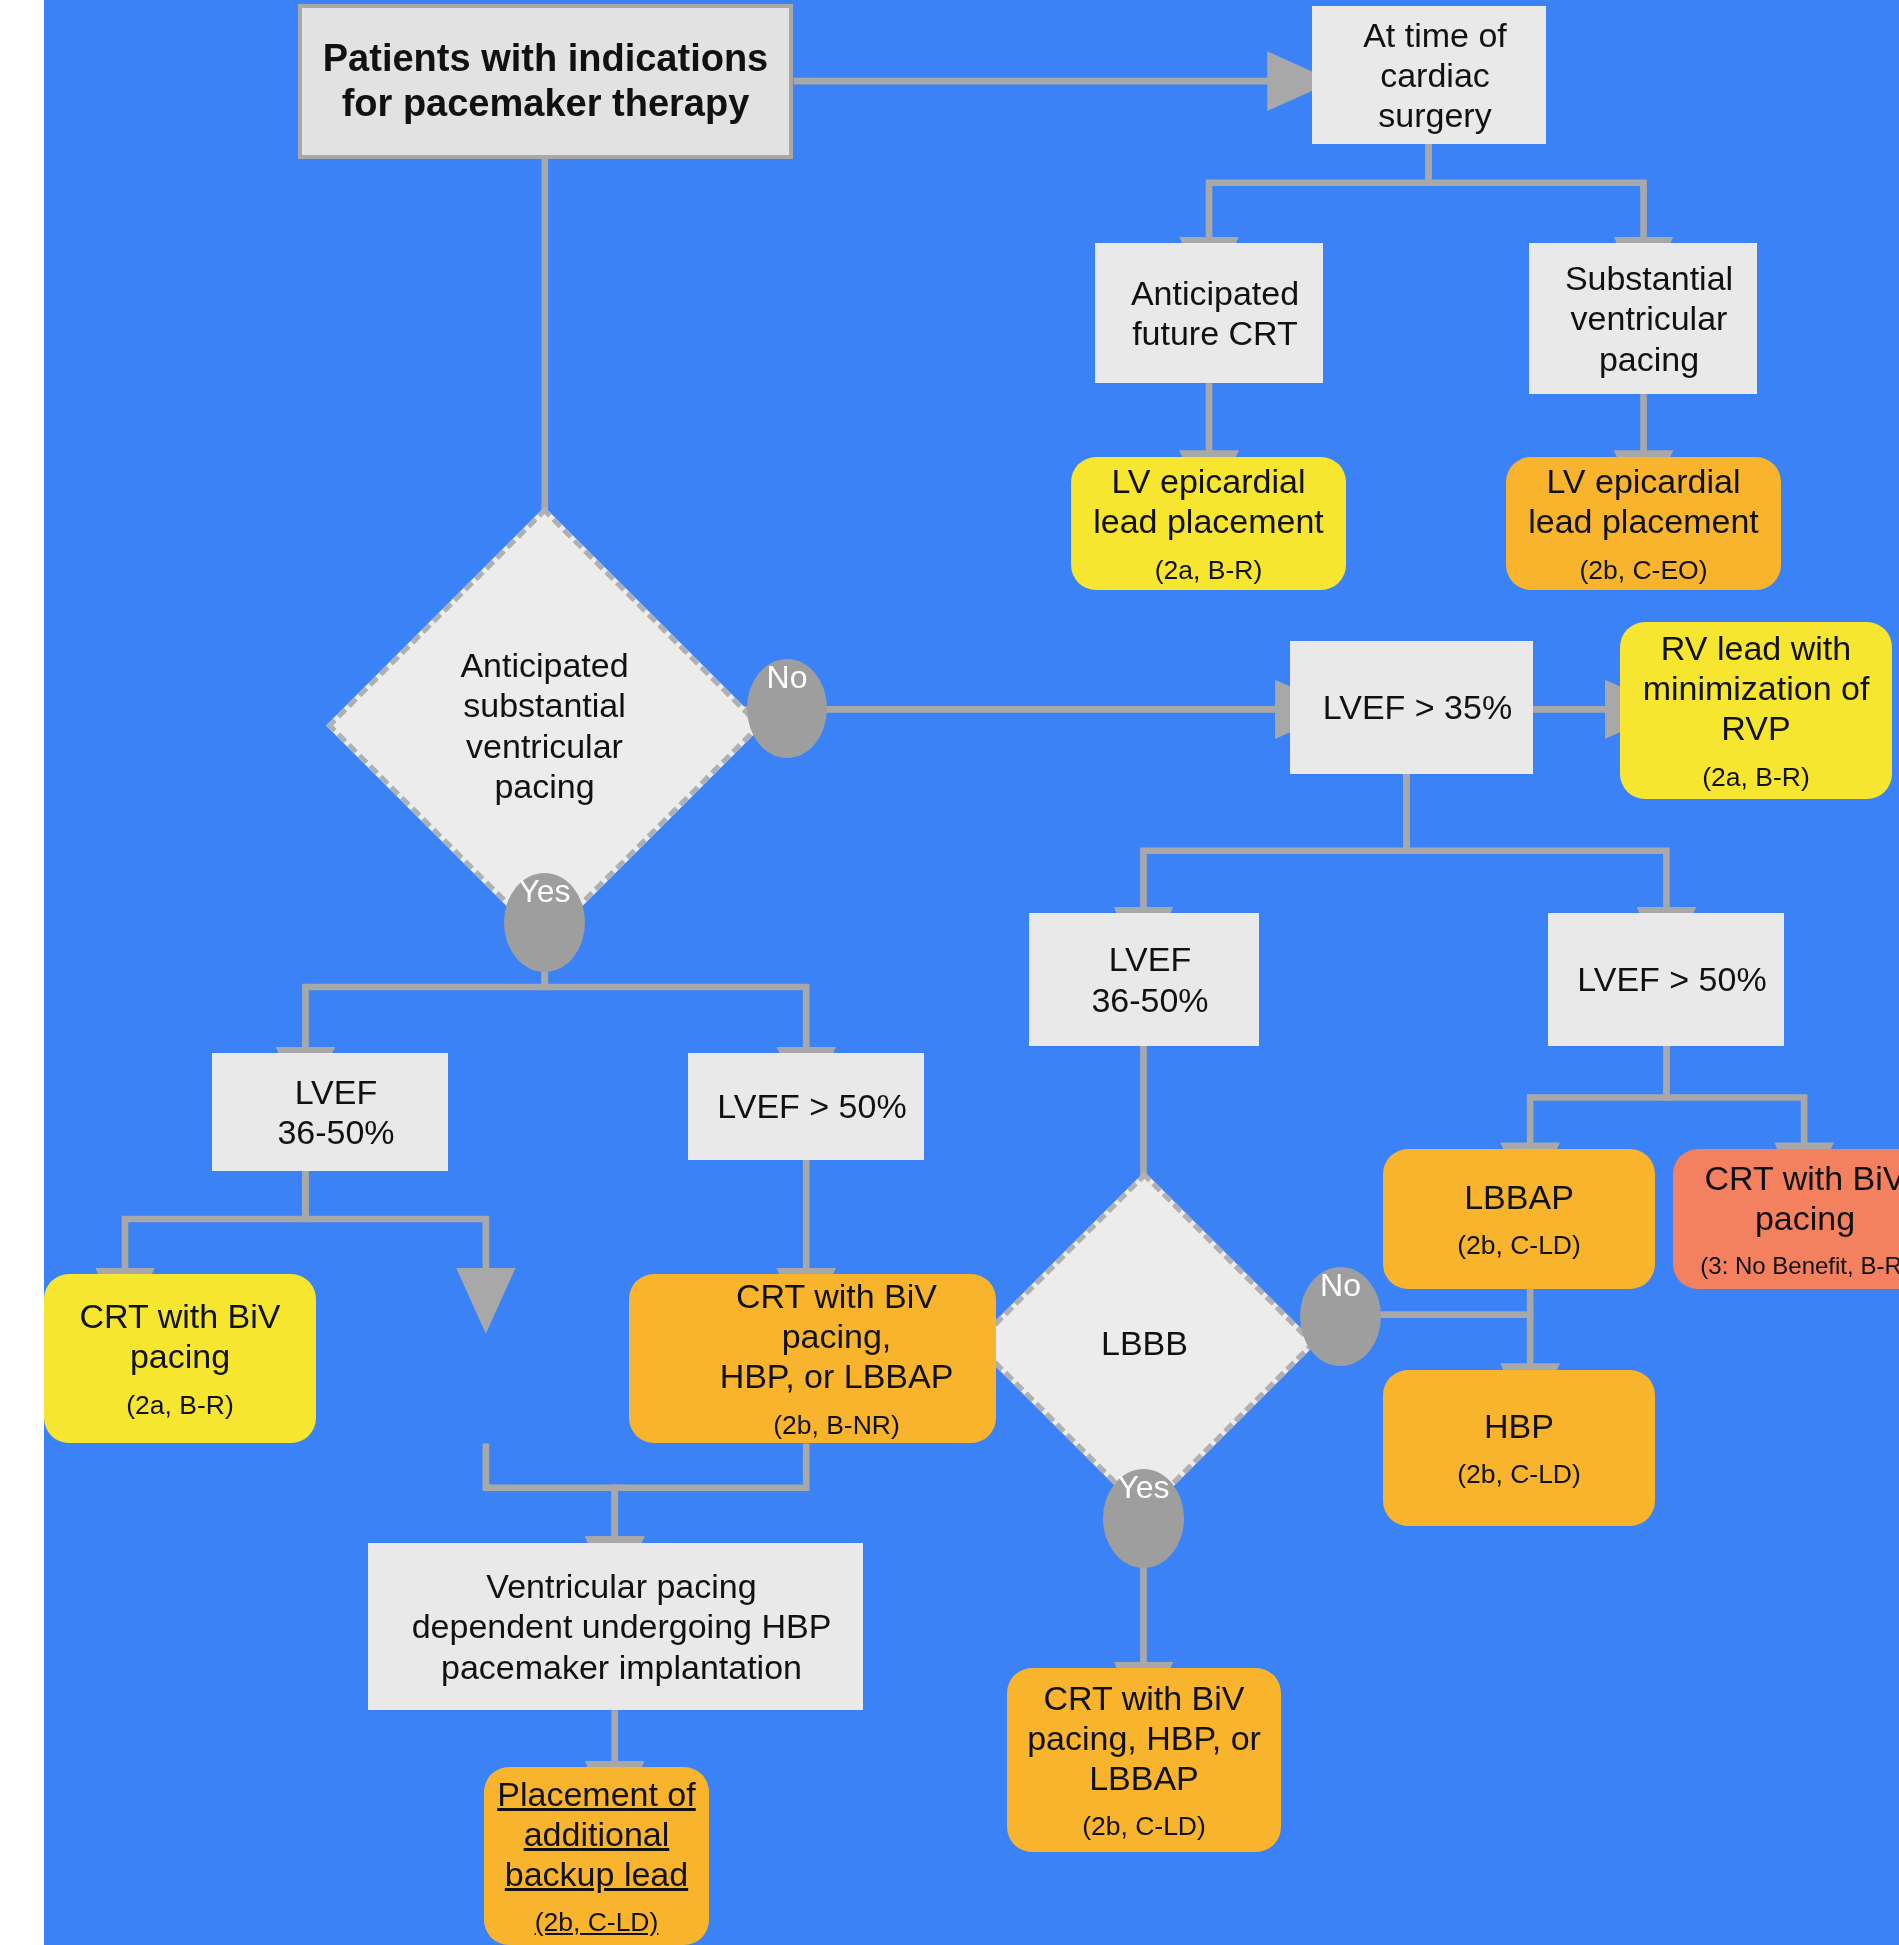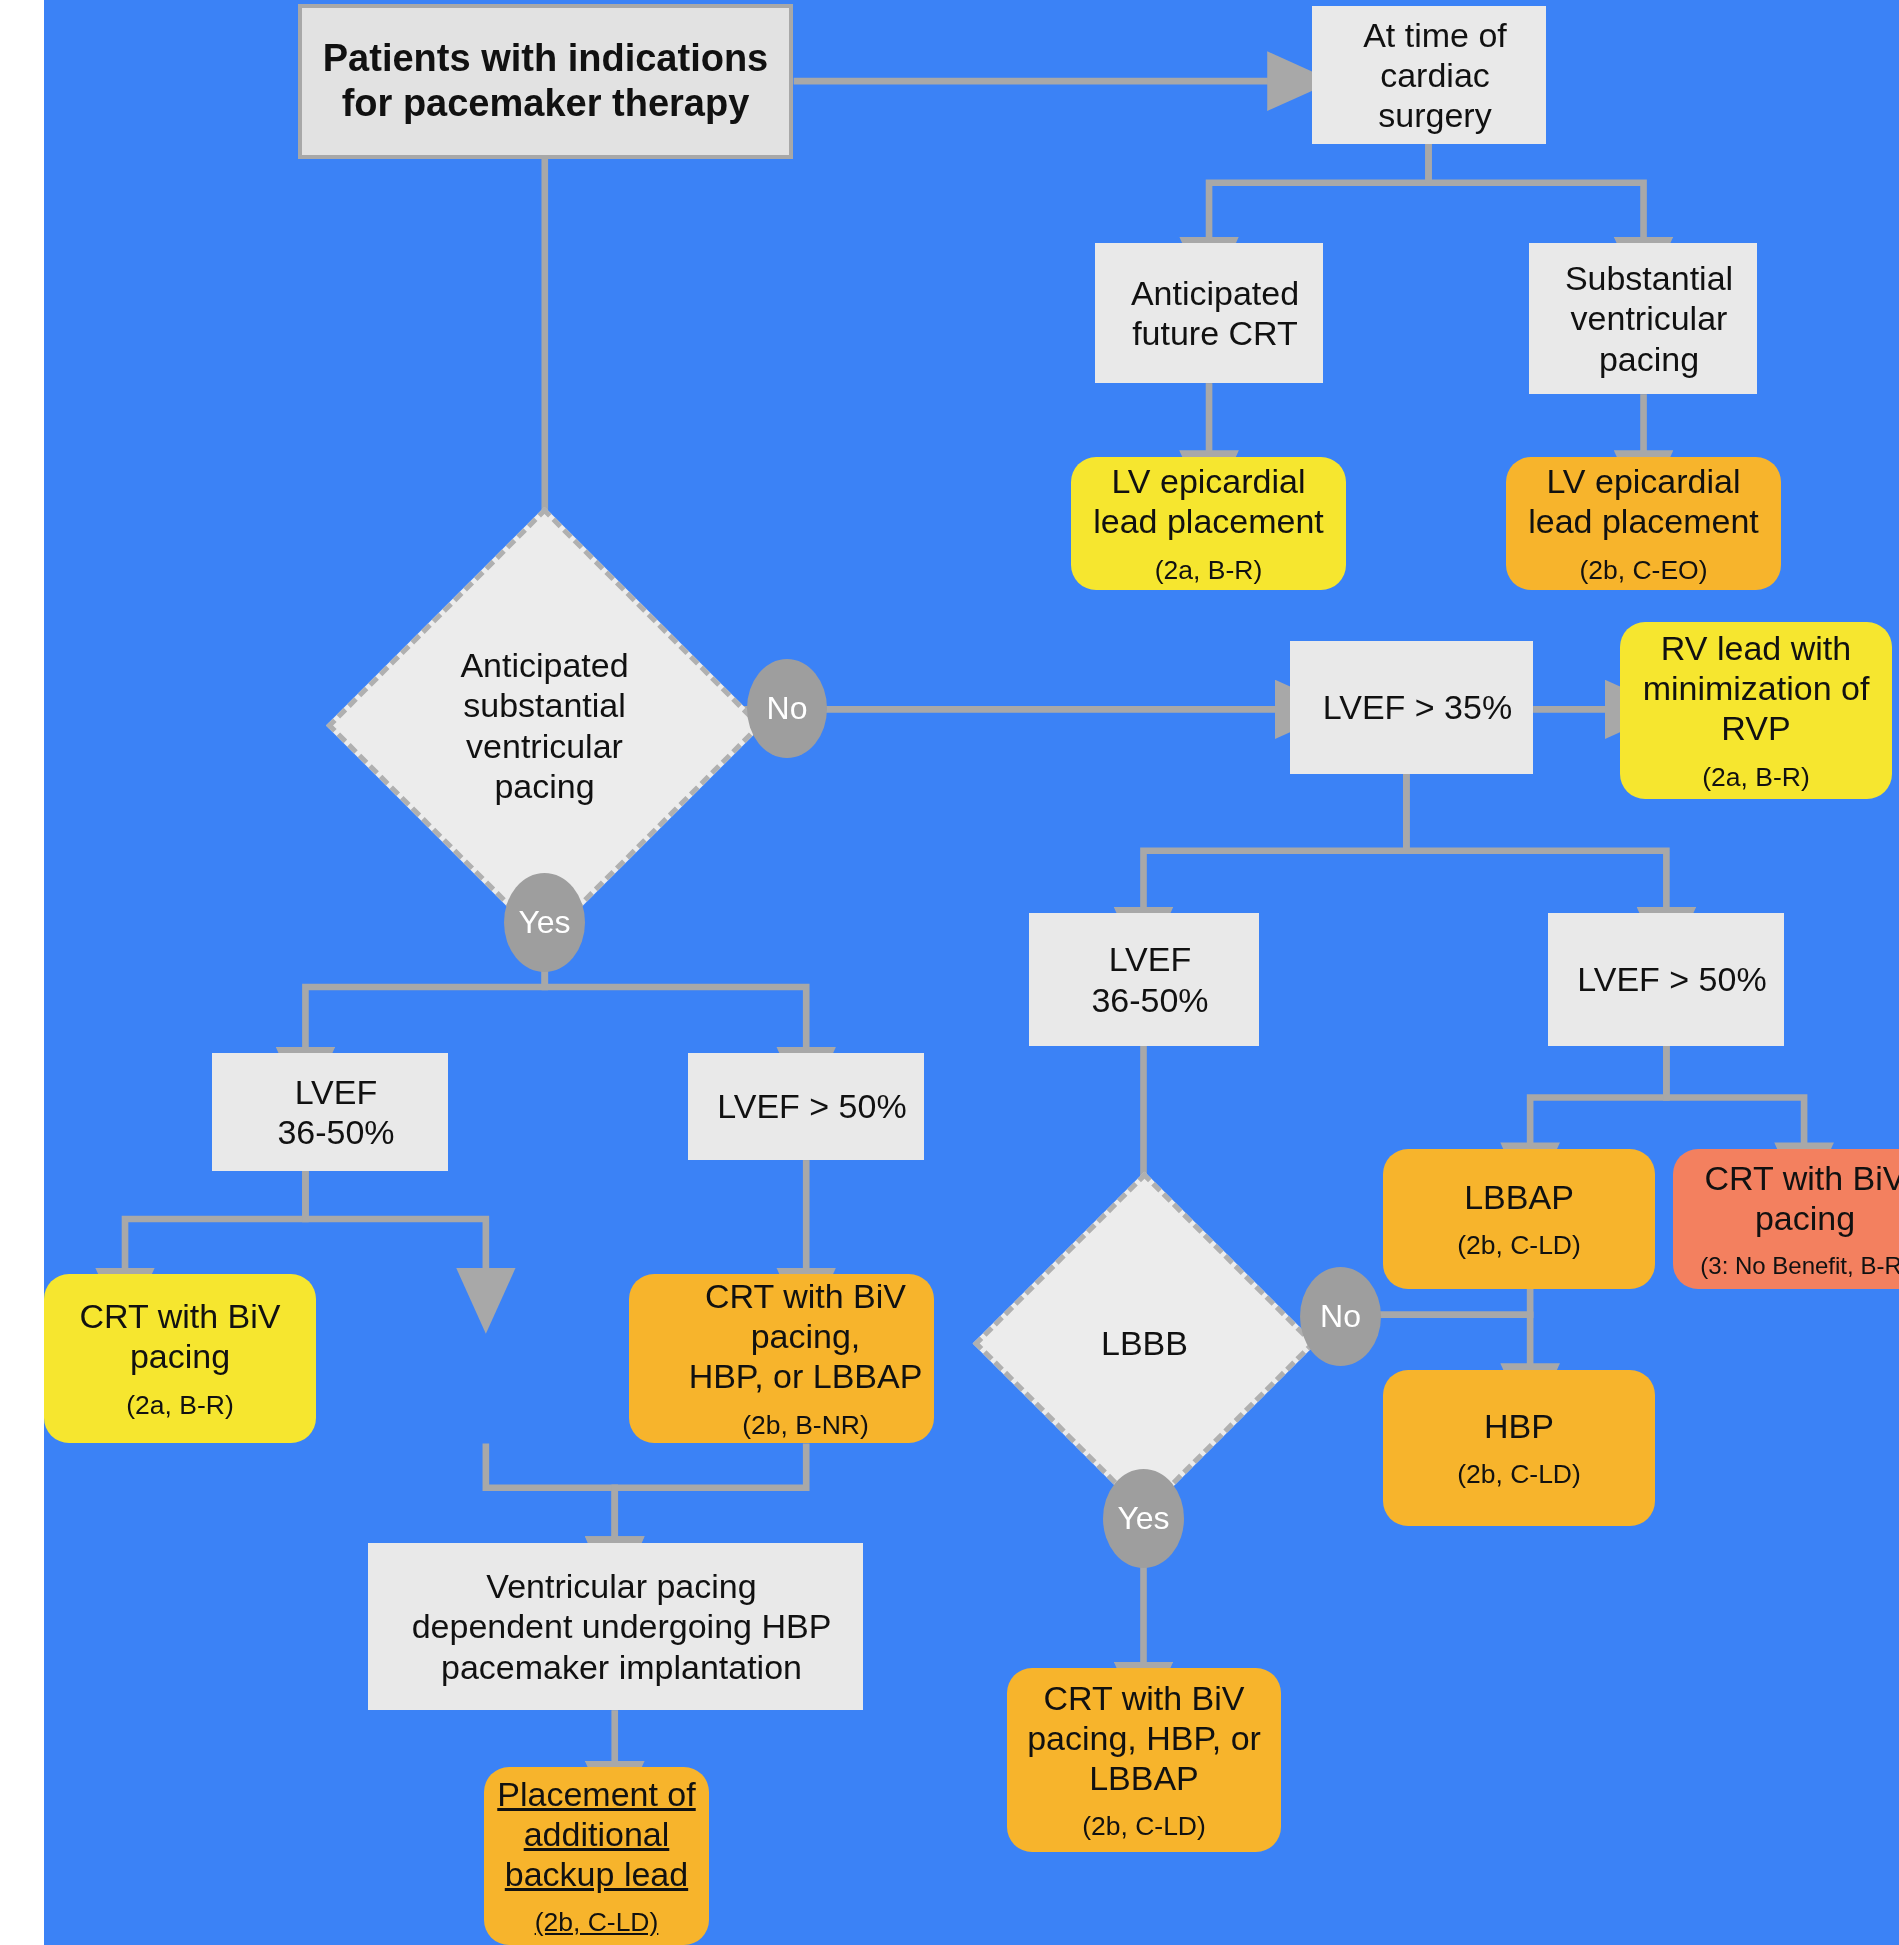--- a/index.html
+++ b/index.html
@@ -29,21 +29,21 @@
 
   
   .rec{border-radius:25px;font-size:34px;}
   .rec .sub{font-size:26.5px;margin-top:13.3px;}
   .yellow{background:#f6e62f;}
   .orange{background:#f7b42c;}
   .salmon{background:#f3805f;}
 
   
   .badge{position:absolute;background:#9e9e9e;color:#fff;border-radius:50%;
-         display:flex;align-items:center;justify-content:center;
+         display:flex;align-items:flex-start;justify-content:center;
          font-size:32px;z-index:8;}
 </style>
 </head>
 <body>
 
 <div id="stage">
 
   <svg class="edges" viewBox="0 0 2580 2642">
     <defs>
       <marker id="ah" markerWidth="10" markerHeight="9" refX="1" refY="4.5" orient="auto" markerUnits="strokeWidth">
@@ -194,21 +194,21 @@
     <span class="main" style="white-space:pre-line">LVEF &gt; 50%</span>
   </div>
 
   <div class="node rec yellow" style="left:0px;top:1274px;width:272px;height:169px;">
     <span class="main" style="white-space:pre-line">CRT with BiV
 pacing</span>
     <span class="sub">(2a, B-R)</span>
   </div>
 
 
-  <div class="node rec orange" style="left:585px;top:1274px;width:305px;height:169px;padding-left:48px;">
+  <div class="node rec orange" style="left:585px;top:1274px;width:367px;height:169px;padding-left:48px;">
     <span class="main" style="white-space:pre-line">CRT with BiV pacing,
 HBP, or LBBAP</span>
     <span class="sub">(2b, B-NR)</span>
   </div>
 
   <div class="node grey" style="left:324px;top:1543px;width:495px;height:167px;">
     <span class="main" style="white-space:pre-line">Ventricular pacing
 dependent undergoing HBP
 pacemaker implantation</span>
   </div>

